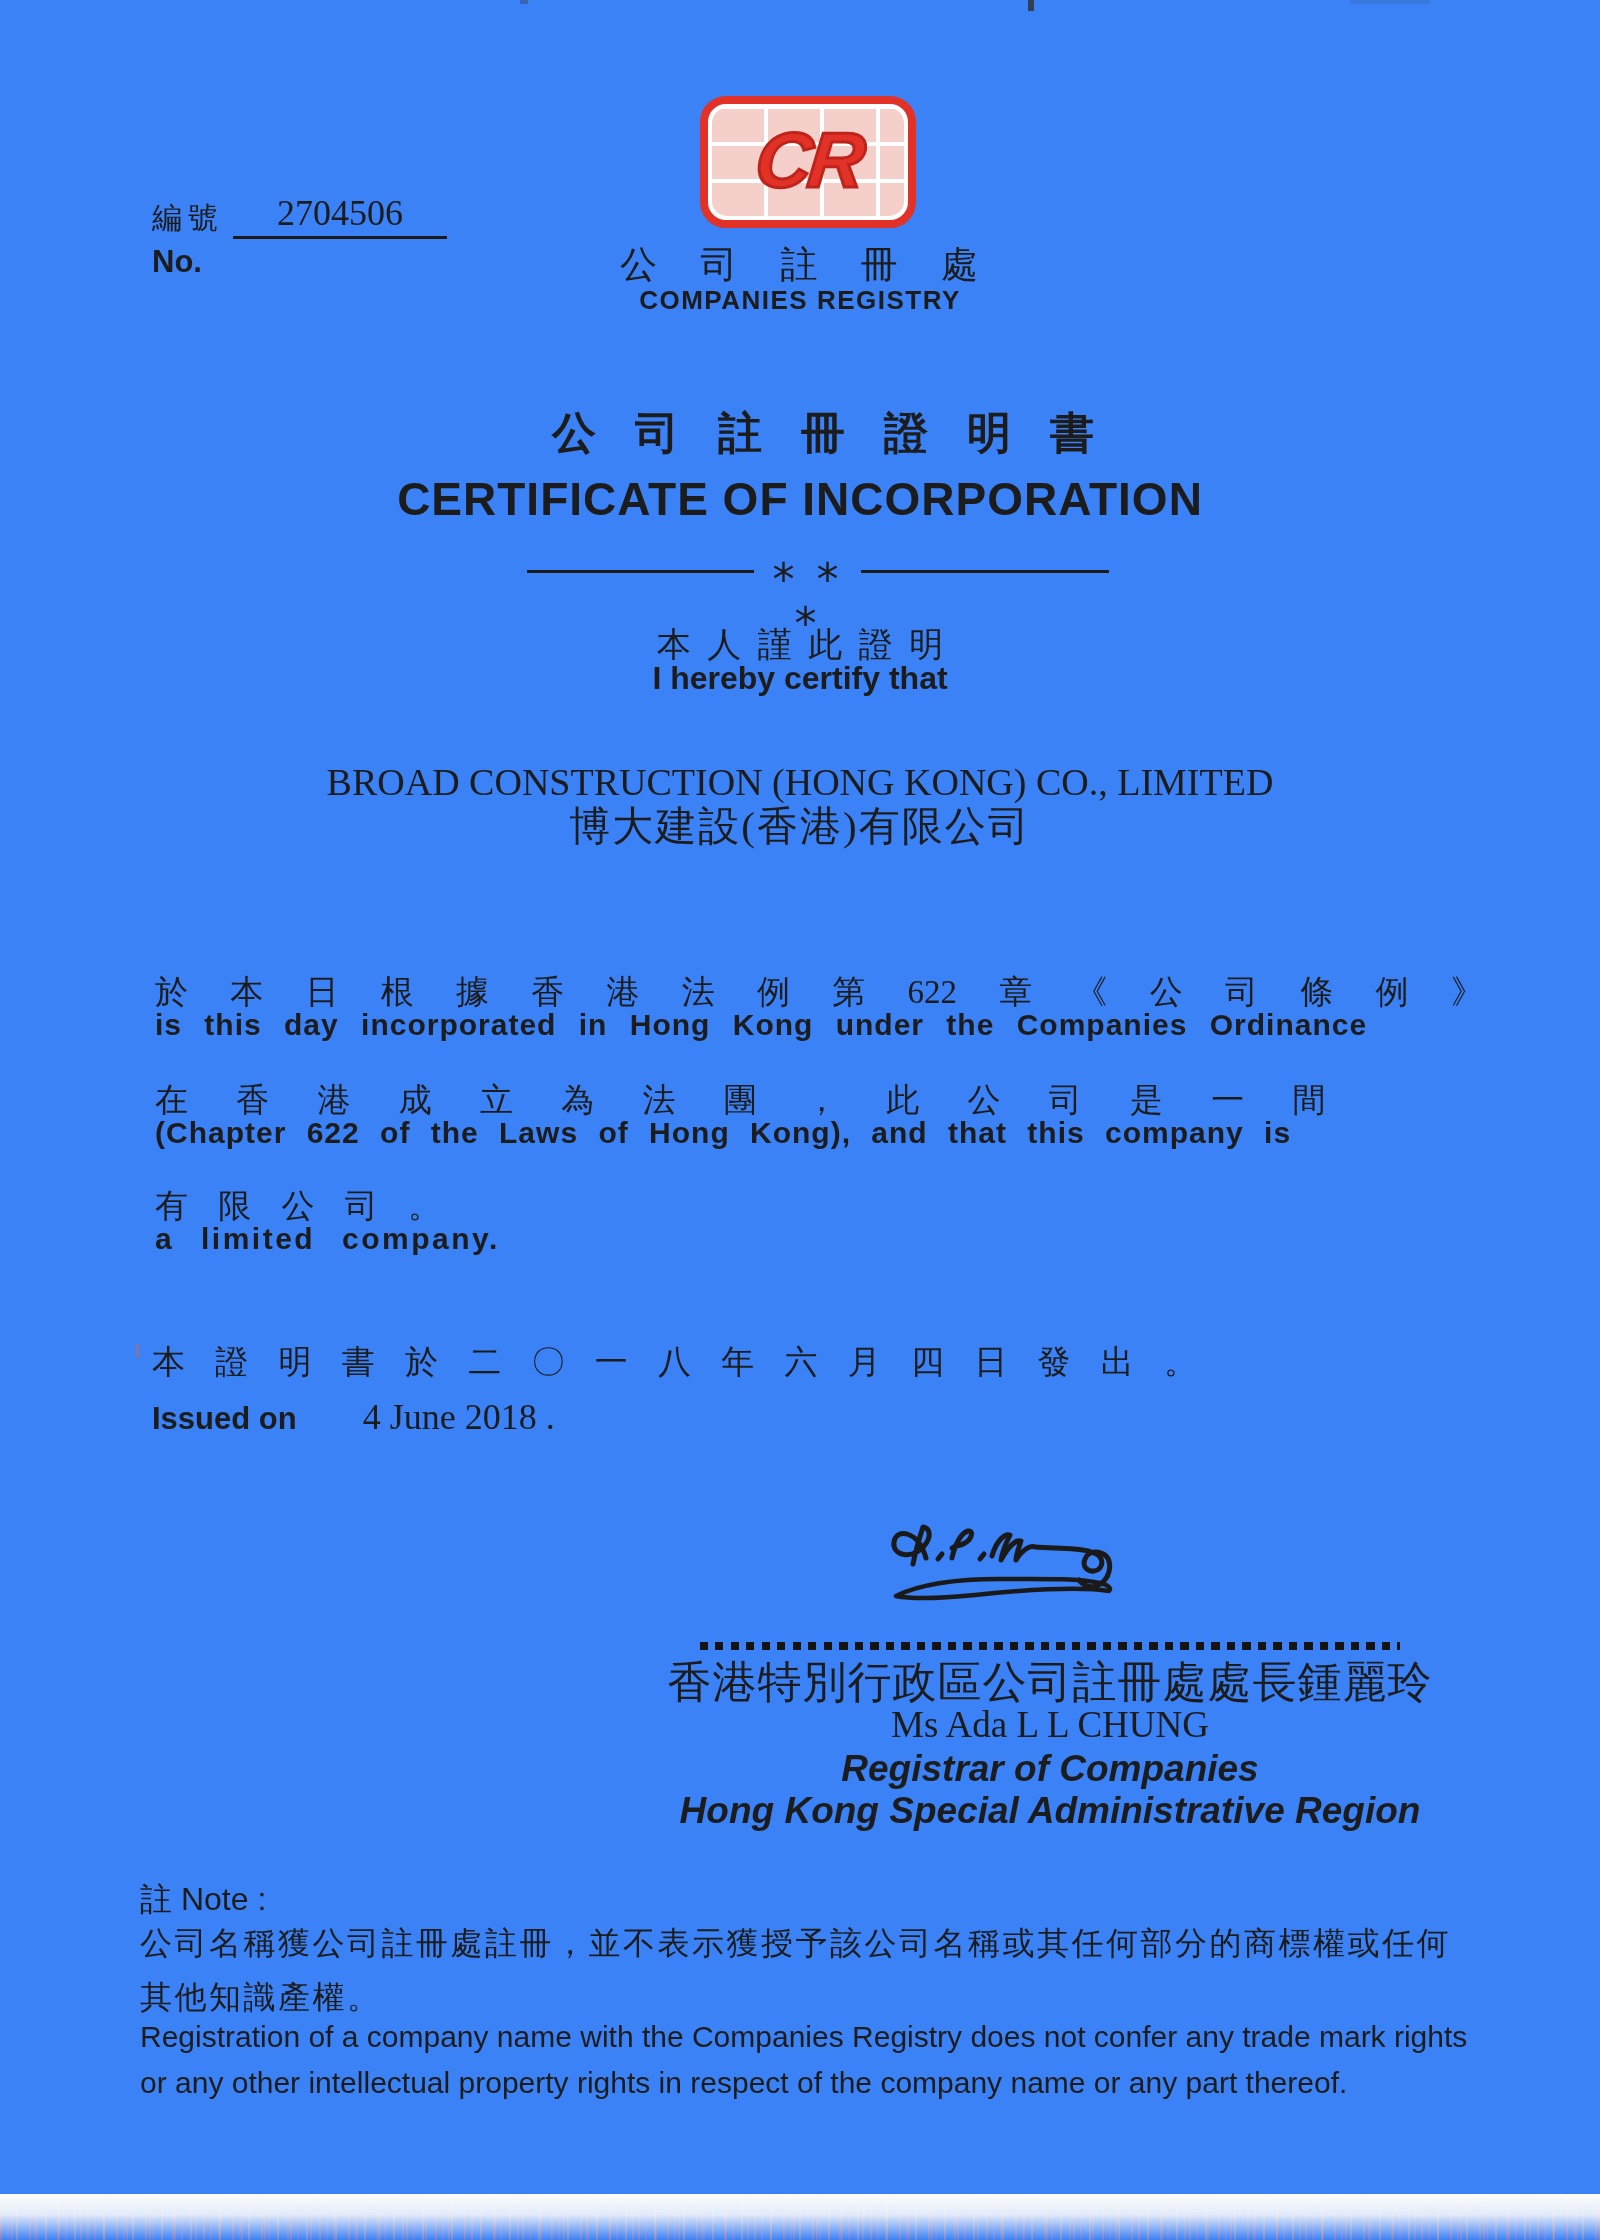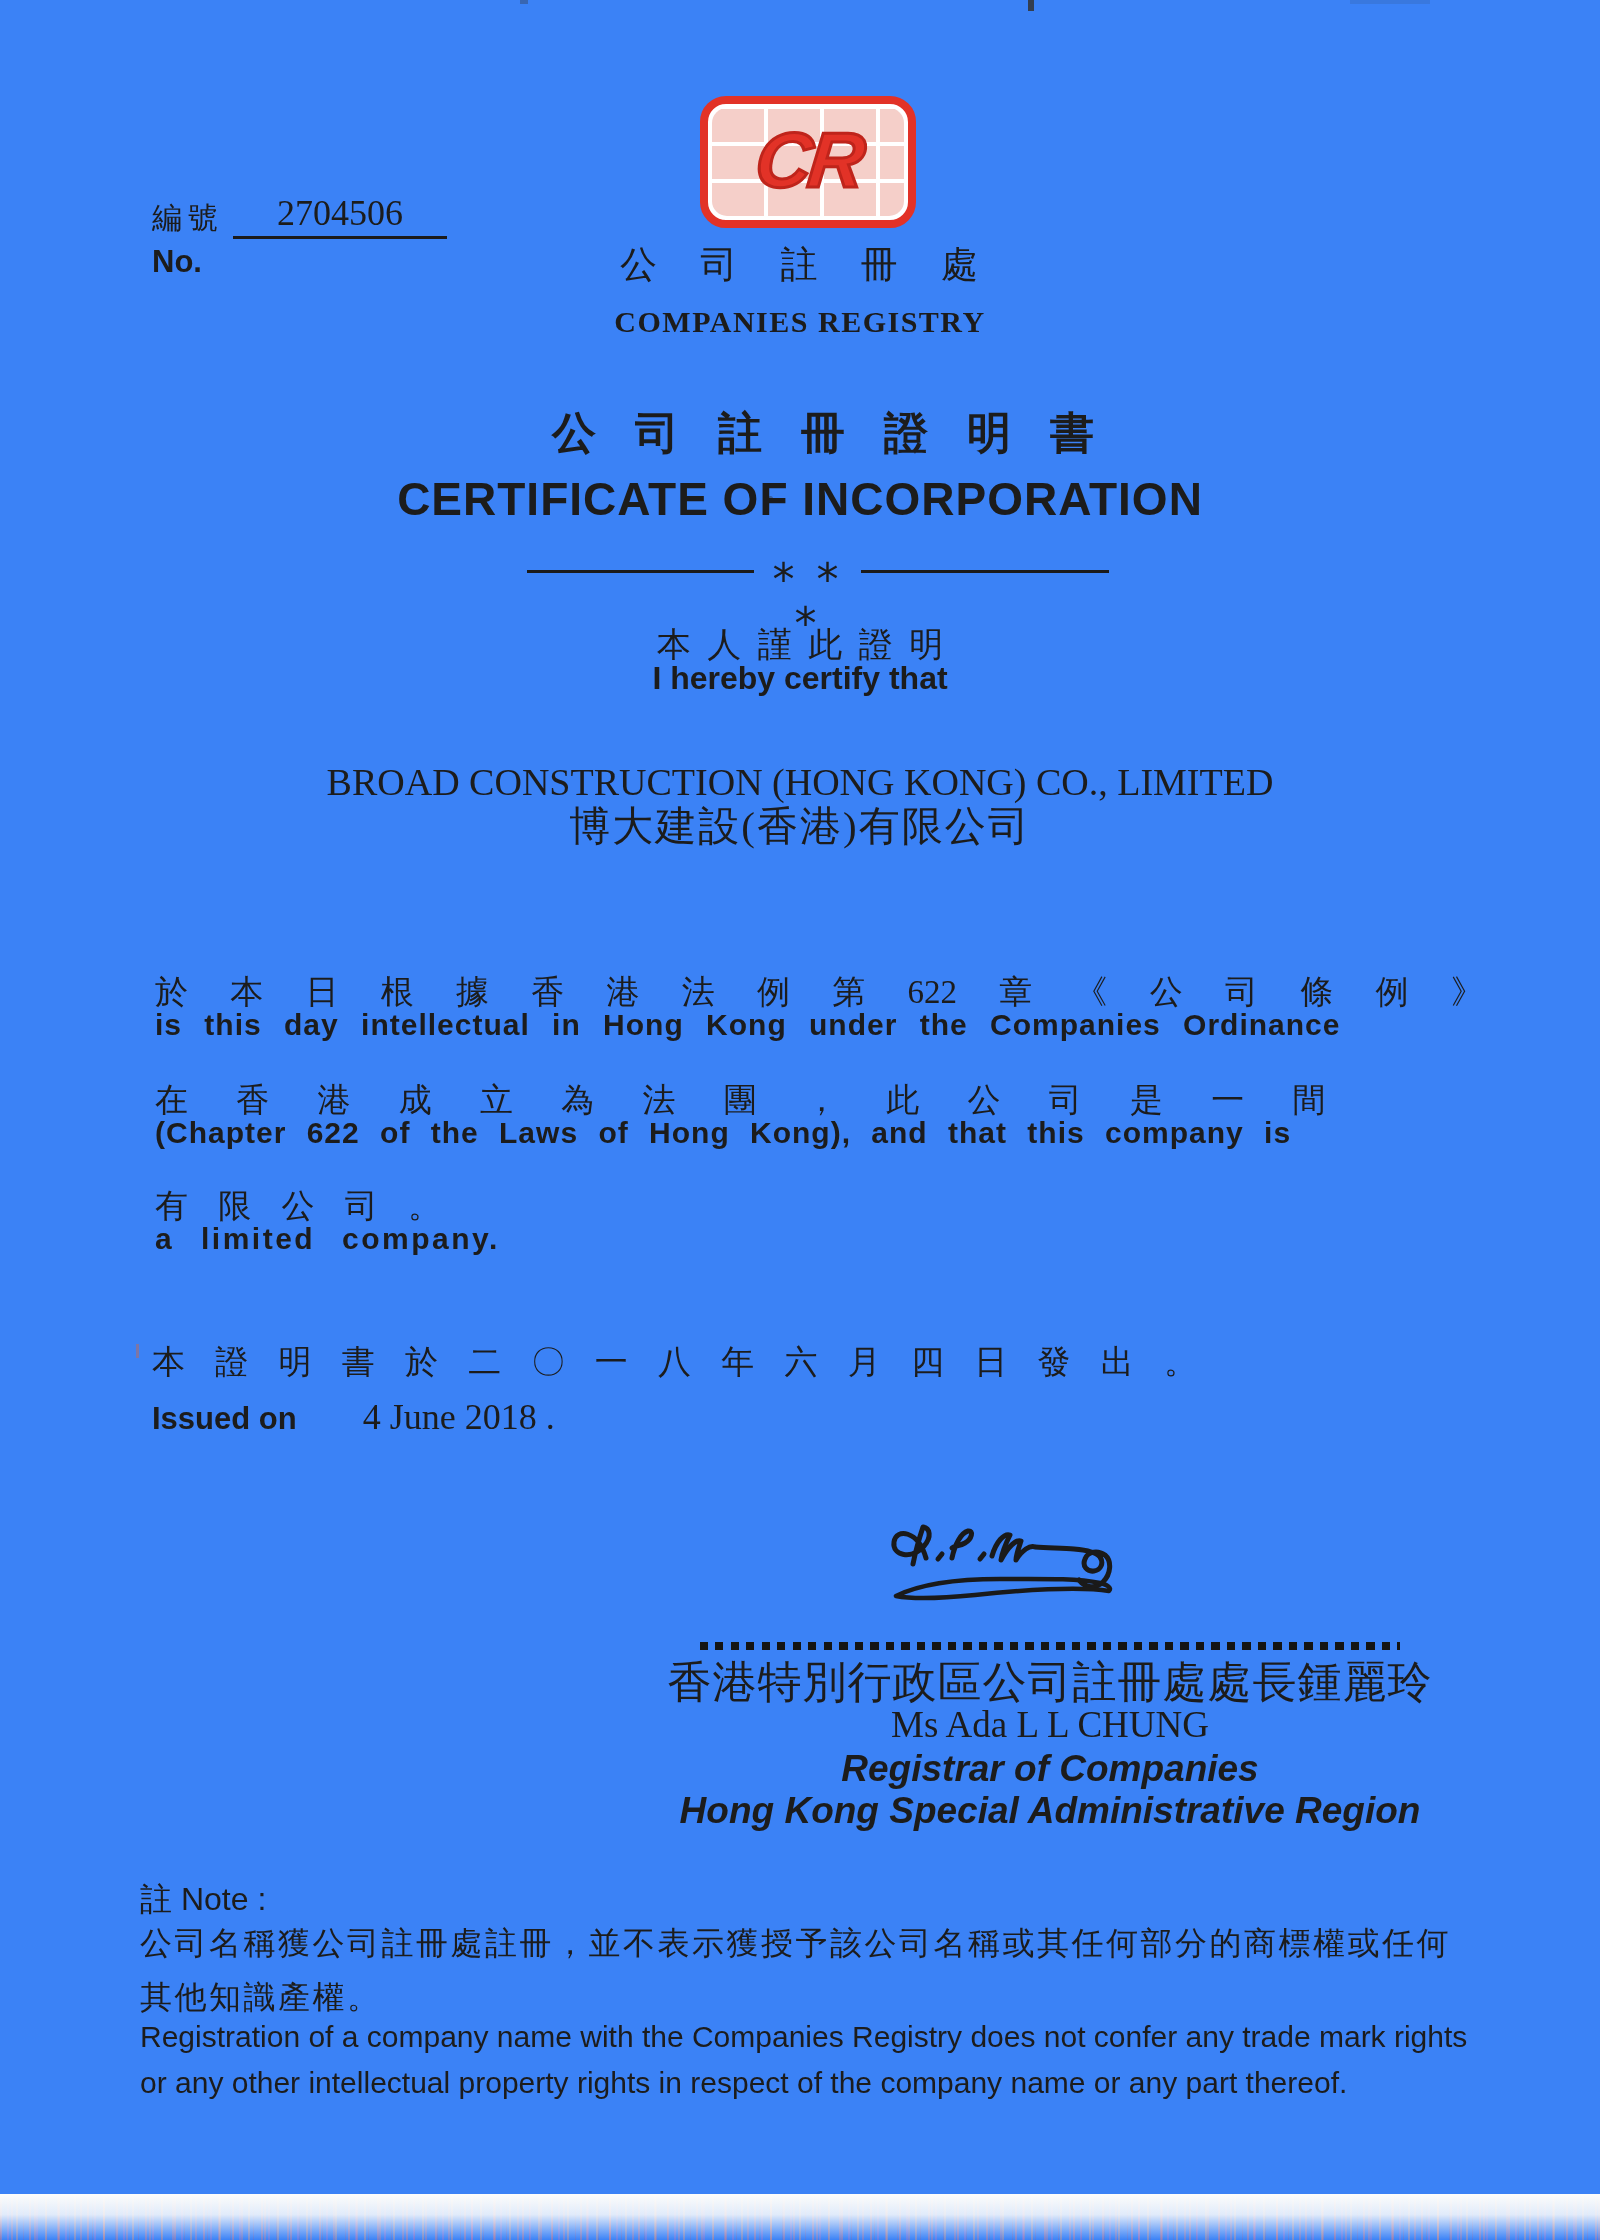--- a/index.html
+++ b/index.html
@@ -27,21 +27,21 @@
         background-color:#f5cfc9;
         background-image:
           repeating-linear-gradient(0deg, transparent 0 33px, #ffffff 33px 37px),
           repeating-linear-gradient(90deg, transparent 0 52px, #ffffff 52px 56px);
         display:flex; align-items:center; justify-content:center; overflow:hidden;}
   .logo-cr{font-family:"Liberation Sans",sans-serif; font-weight:900; font-style:italic;
         font-size:78px; line-height:1; color:#e23227; letter-spacing:-4px;
         -webkit-text-stroke:3px #bf241b; transform:skewX(-6deg) translateY(-2px);}
 
   .registry-cn{top:240px; font-size:37px; word-spacing:30px; letter-spacing:2px;}
-  .registry-en{top:285px; font-family:Liberation Serif, serif; font-weight:bold; font-size:30px; letter-spacing:1.5px;margin-top:20px;}
+  .registry-en{top:285px; font-family:Liberation Sans, sans-serif; font-weight:bold; font-size:26px; letter-spacing:1.5px;}
 
   .title-cn{top:404px; font-size:44px; word-spacing:24px; letter-spacing:2px; font-weight:bold;padding-left:24px;}
   .title-en{top:472px; font-family:"Liberation Sans",sans-serif; font-weight:bold; font-size:46px; letter-spacing:1px;}
 
   .divider{left:527px; top:552px; width:582px; display:flex; align-items:flex-start;}
   .div-line{height:3px; background:#1b1b1b; margin-top:18px;}
   .div-line.l{width:227px;} .div-line.r{width:248px;}
   .div-stars{width:107px; text-align:center; font-family:"DejaVu Sans",sans-serif;
              font-size:44px; line-height:1; letter-spacing:4px; transform:translateY(6px);}
 
@@ -124,21 +124,21 @@
     <div class="div-line r"></div>
   </div>
 
   <div class="abs ctr certify-cn">本 人 謹 此 證 明</div>
   <div class="abs ctr certify-en">I hereby certify that</div>
 
   <div class="abs ctr company-en">BROAD CONSTRUCTION (HONG KONG) CO., LIMITED</div>
   <div class="abs ctr company-cn">博大建設(香港)有限公司</div>
 
   <div class="abs bodyline cnline p1cn">於 本 日 根 據 香 港 法 例 第 622 章 《 公 司 條 例 》</div>
-  <div class="abs bodyline enline p1en">is this day intellectual in Hong Kong under the Companies Ordinance</div>
+  <div class="abs bodyline enline p1en">is this day incorporated in Hong Kong under the Companies Ordinance</div>
   <div class="abs bodyline cnline p2cn">在 香 港 成 立 為 法 團 ， 此 公 司 是 一 間</div>
   <div class="abs bodyline enline p2en">(Chapter 622 of the Laws of Hong Kong), and that this company is</div>
   <div class="abs bodyline cnline p3cn">有 限 公 司 。</div>
   <div class="abs bodyline enline p3en">a limited company.</div>
 
   <div class="abs issued-cn">本 證 明 書 於 二 〇 一 八 年 六 月 四 日 發 出 。</div>
   <div class="abs issued-line">
     <span class="issued-label">Issued on</span><span class="issued-date">4 June 2018 .</span>
   </div>
 

